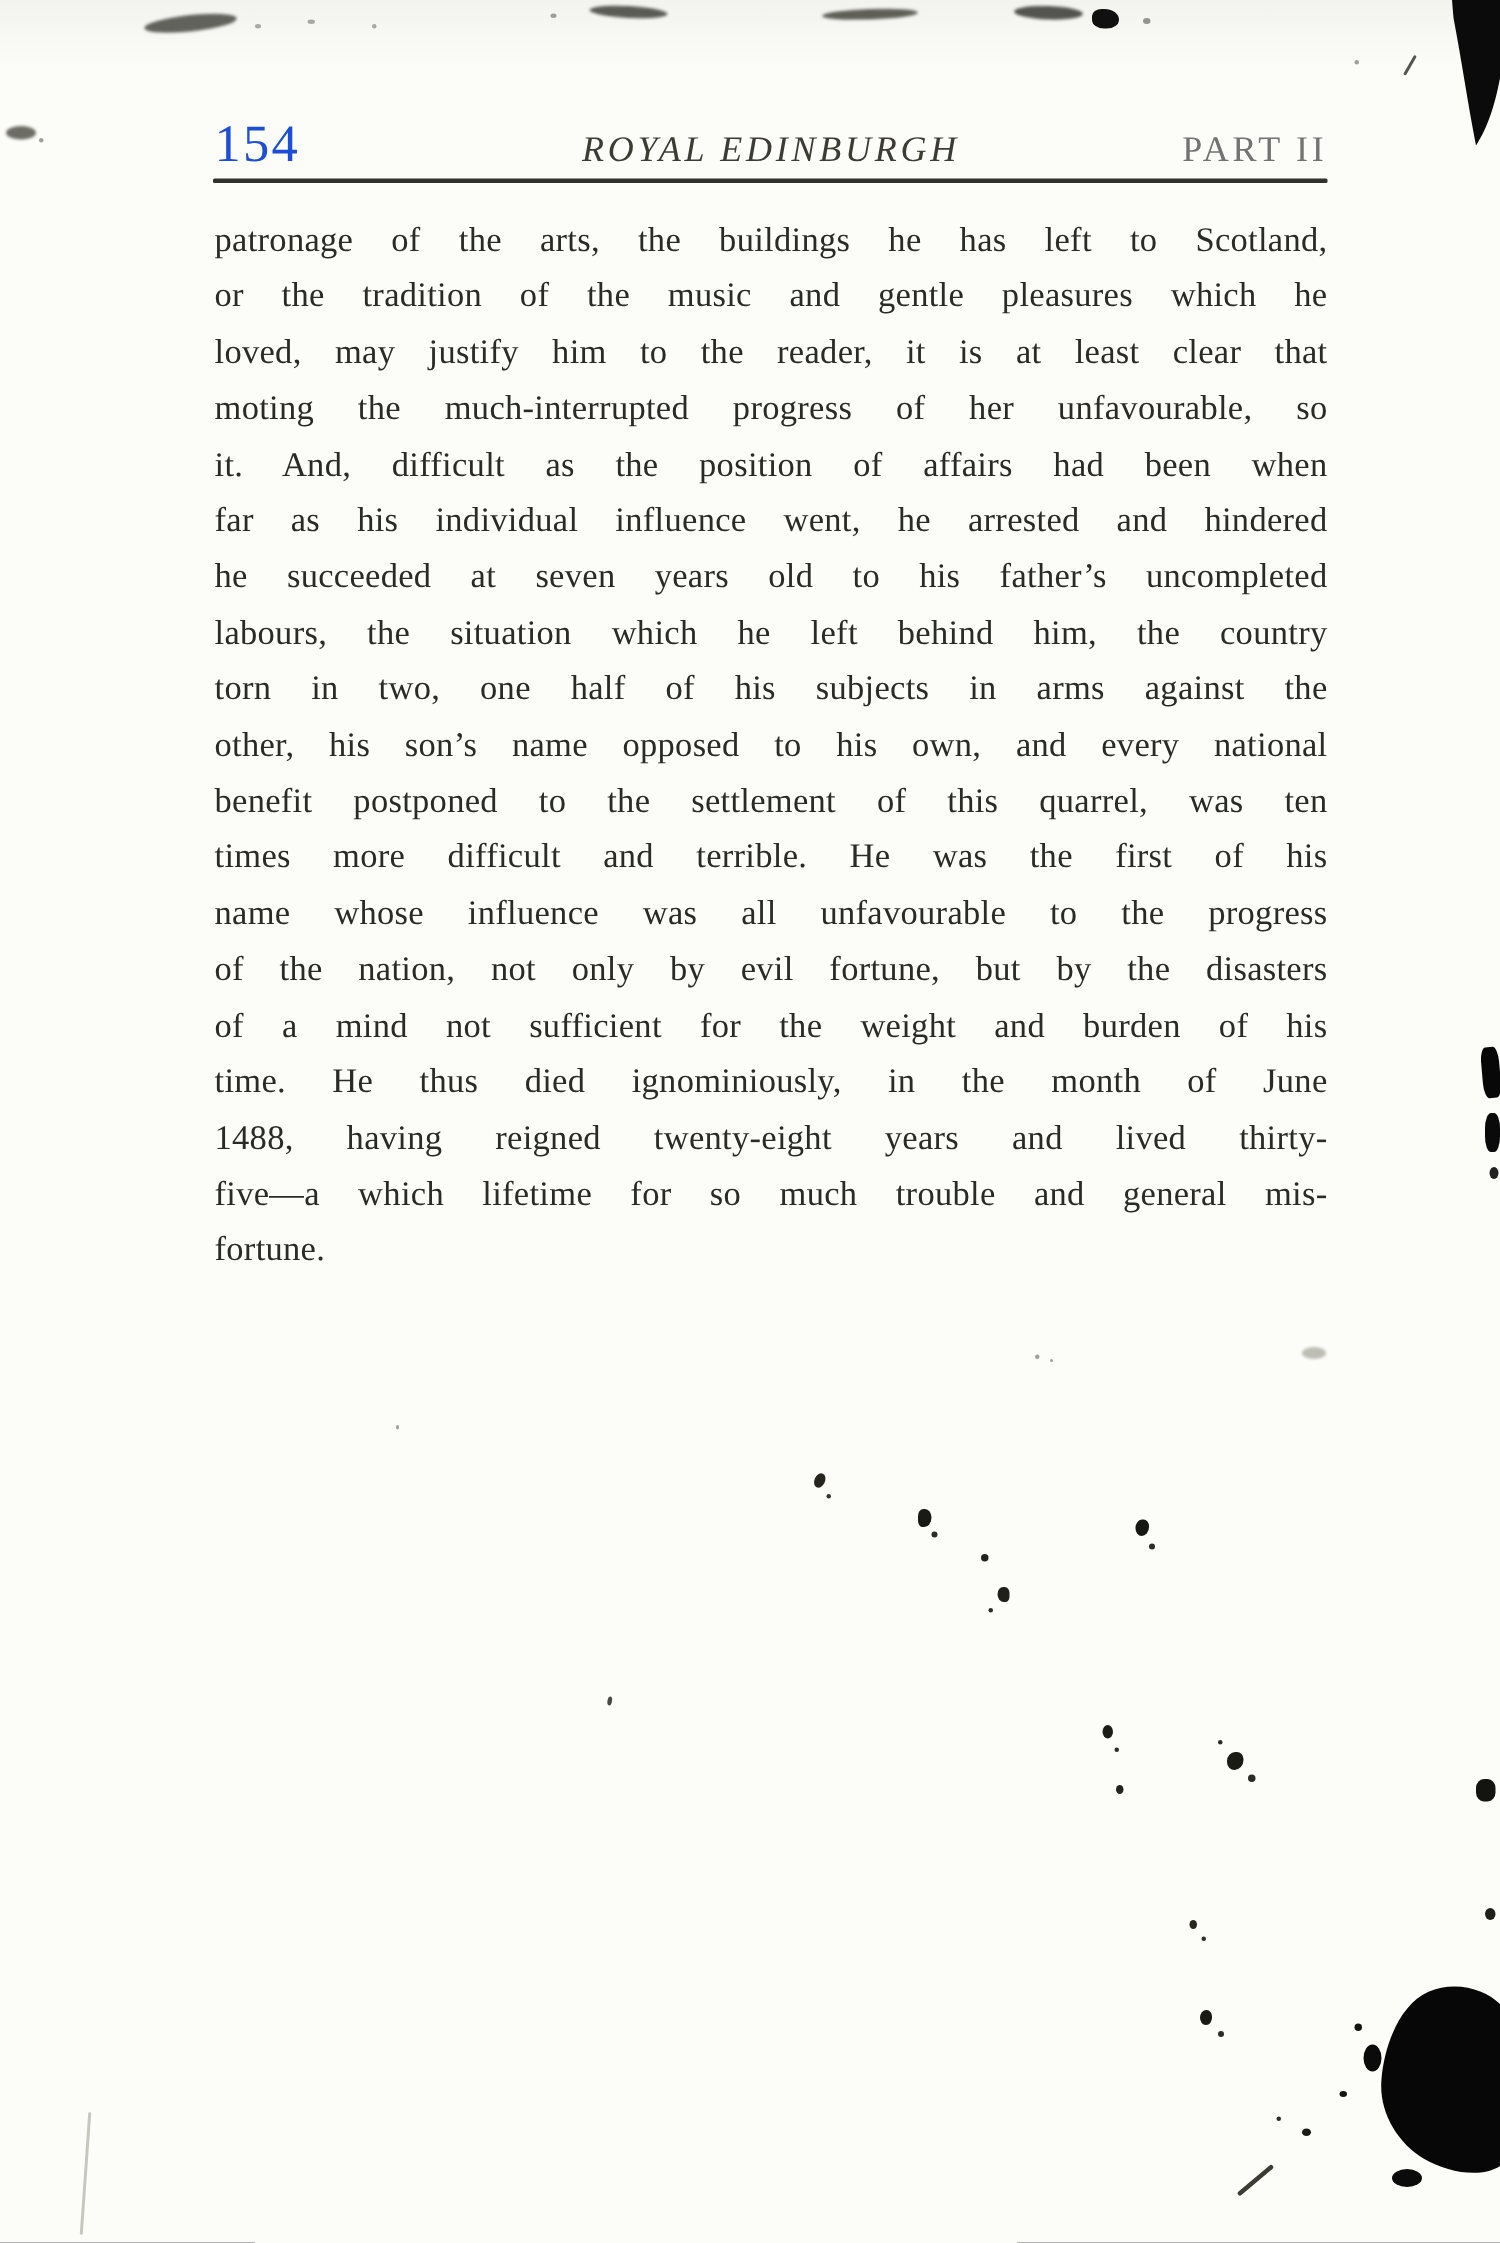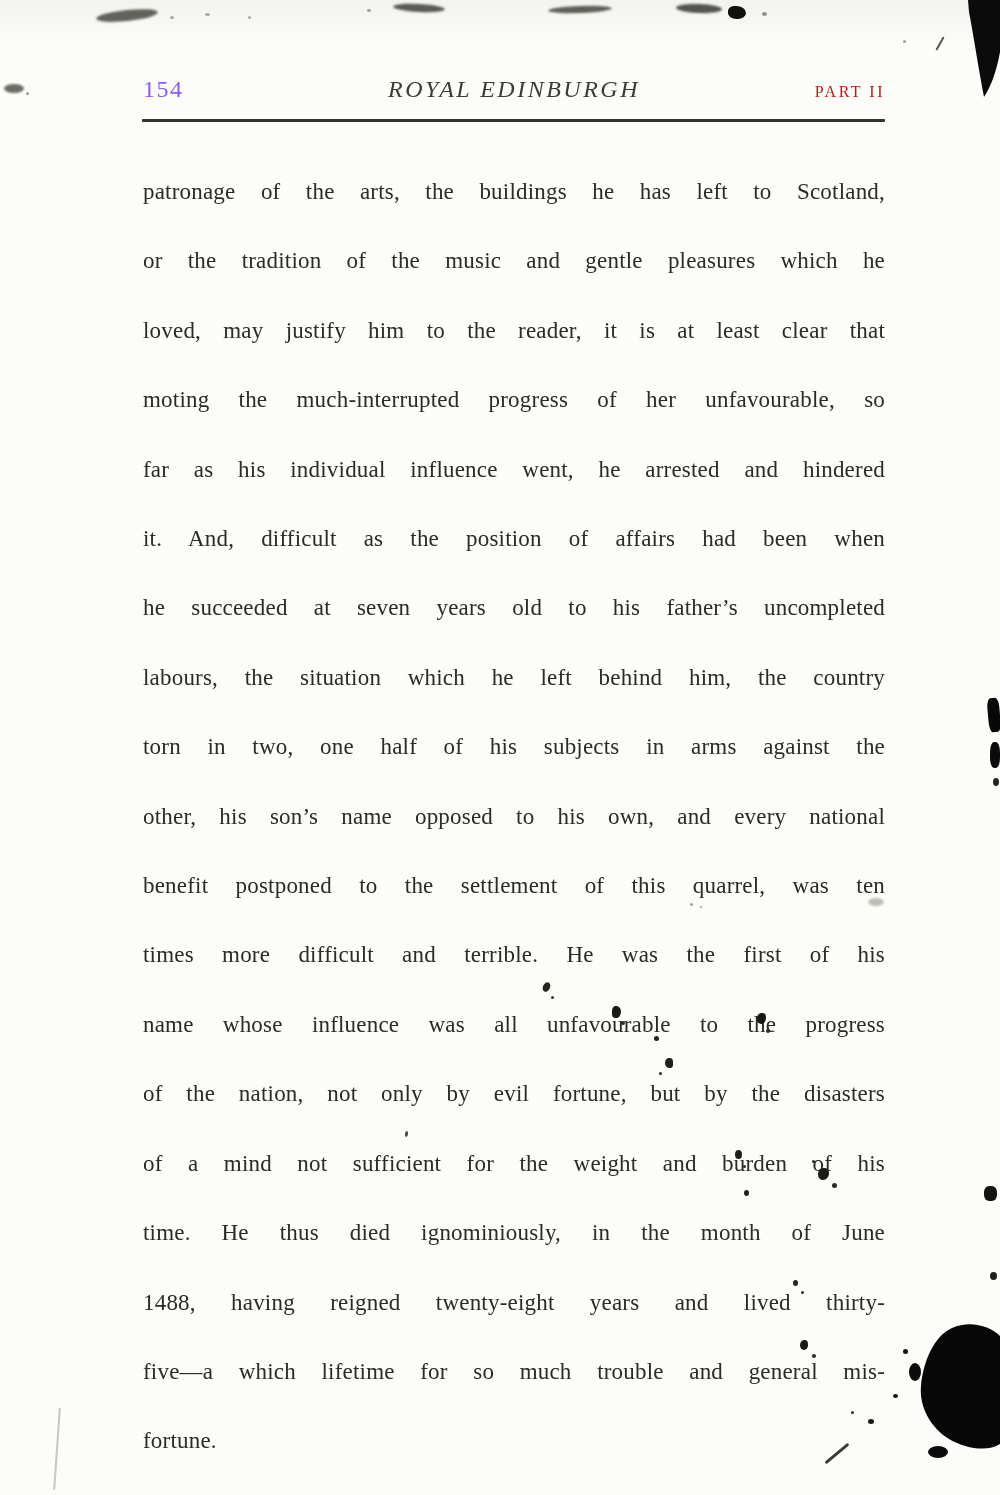--- a/index.html
+++ b/index.html
@@ -15,44 +15,43 @@
   .top-shade {
     position:absolute; top:0; left:0; right:0; height:46px;
     background:linear-gradient(180deg, rgba(60,60,55,0.05), rgba(60,60,55,0));
     pointer-events:none;
   }
   .header-row {
     position:absolute; top:76px; left:143px; width:742px;
     display:flex; align-items:baseline;
   }
   .page-number {
-    font-size:24px; letter-spacing:1.5px; color:#8b5cf6; width:120px;
+    font-size:35px; letter-spacing:1.5px; color:#1d4ed8; width:120px;
   }
   .running-title {
     flex:1; text-align:center;
     font-style:italic; font-size:24px; letter-spacing:2.5px;
     color:#3c3c34;
   }
   .part-label {
     width:120px; text-align:right;
-    font-size:16px; letter-spacing:2.5px; color:#b91c1c;
+    font-size:24px; letter-spacing:2.5px; color:#737373;
   }
   .header-rule {
     position:absolute; top:119px; left:142px; width:743px; height:3px;
     background:#33332d; border-radius:1px;
   }
   .body-text {
     position:absolute; top:141px; left:143px; width:742px;
     font-size:23px; line-height:37.4px; letter-spacing:0.2px;
   }
   .line {
     text-align:justify;
     text-align-last:justify;
     text-justify:inter-word;
-    margin-top:32px;
   }
   .line.last { text-align-last:left; }
 
   
   .art { position:absolute; background:#141412; border-radius:50%; pointer-events:none; }
   .smudge { filter:blur(1px); opacity:.8; }
   .faint { opacity:.55; }
   .svg-art { position:absolute; top:0; left:0; pointer-events:none; }
 </style>
 </head>
@@ -66,22 +65,22 @@
     <span class="running-title">ROYAL EDINBURGH</span>
     <span class="part-label">PART II</span>
   </div>
   <div class="header-rule"></div>
 
   <div class="body-text">
     <div class="line">patronage of the arts, the buildings he has left to Scotland,</div>
     <div class="line">or the tradition of the music and gentle pleasures which he</div>
     <div class="line">loved, may justify him to the reader, it is at least clear that</div>
     <div class="line">moting the much-interrupted progress of her unfavourable, so</div>
+    <div class="line">it.  And, difficult as the position of affairs had been when</div>
     <div class="line">far as his individual influence went, he arrested and hindered</div>
-    <div class="line">it.  And, difficult as the position of affairs had been when</div>
     <div class="line">he succeeded at seven years old to his father’s uncompleted</div>
     <div class="line">labours, the situation which he left behind him, the country</div>
     <div class="line">torn in two, one half of his subjects in arms against the</div>
     <div class="line">other, his son’s name opposed to his own, and every national</div>
     <div class="line">benefit postponed to the settlement of this quarrel, was ten</div>
     <div class="line">times more difficult and terrible.  He was the first of his</div>
     <div class="line">name whose influence was all unfavourable to the progress</div>
     <div class="line">of the nation, not only by evil fortune, but by the disasters</div>
     <div class="line">of a mind not sufficient for the weight and burden of his</div>
     <div class="line">time.  He thus died ignominiously, in the month of June</div>

